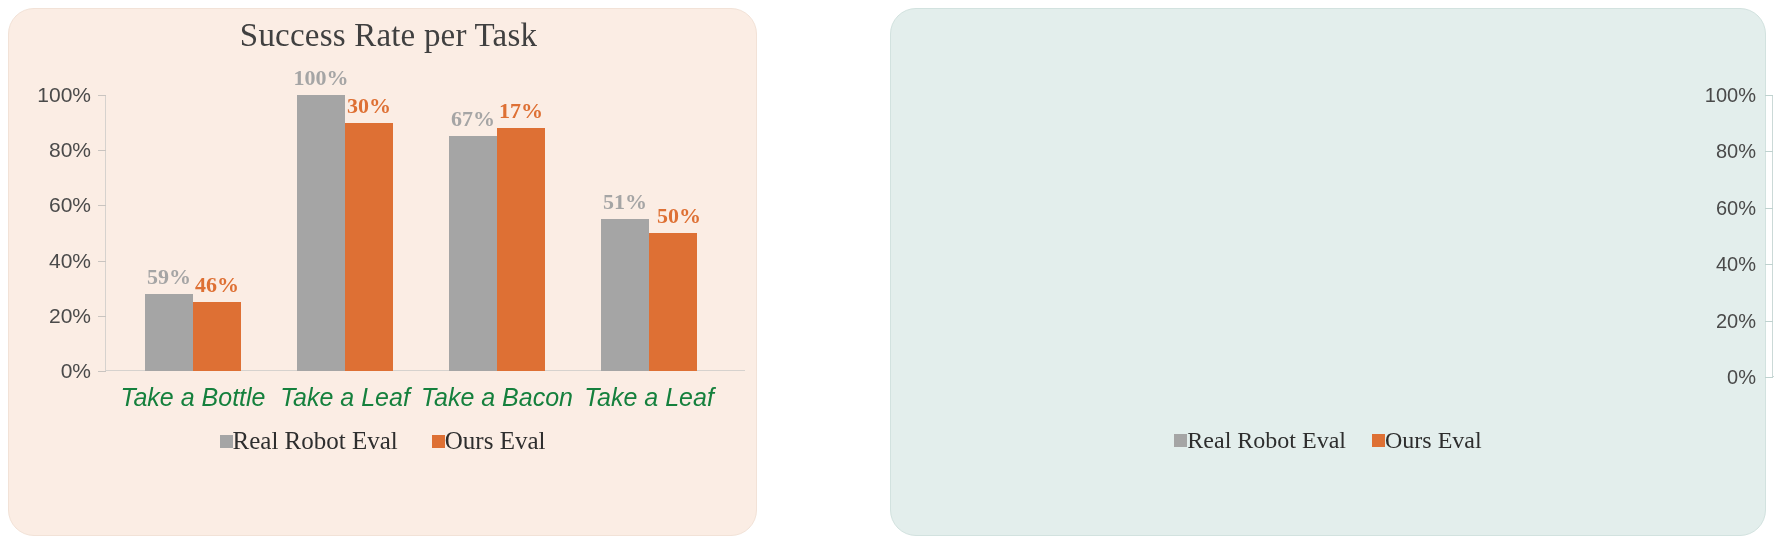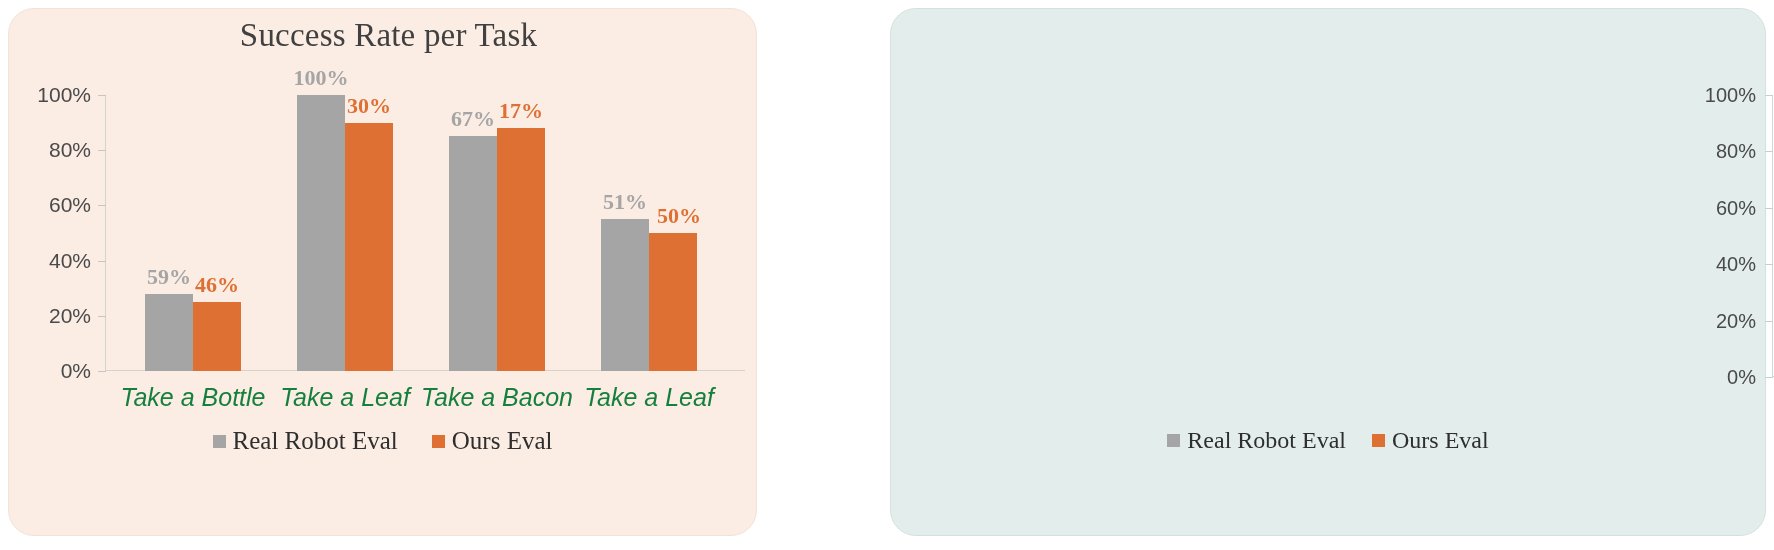--- a/index.html
+++ b/index.html
@@ -66,21 +66,21 @@
     color:#15803d;
   }
   #plot-left .cat-label{font-size:25px;}
 
   .legend{
     position:absolute;left:0;right:0;display:flex;
     justify-content:center;align-items:center;
   }
   #legend-left{top:418px;gap:34px;}
   #legend-right{top:418px;gap:26px;}
-  .legend-item{display:flex;align-items:center;gap:7px;}
+  .legend-item{display:flex;align-items:center;}
   .legend-swatch{width:13px;height:13px;display:inline-block;}
   .legend-text{
     font-family:"Liberation Serif",serif;color:#2E2E2E;
     white-space:nowrap;
   }
   #legend-left .legend-text{font-size:25px;}
   #legend-right .legend-text{font-size:24px;}
 </style>
 </head>
 <body>

